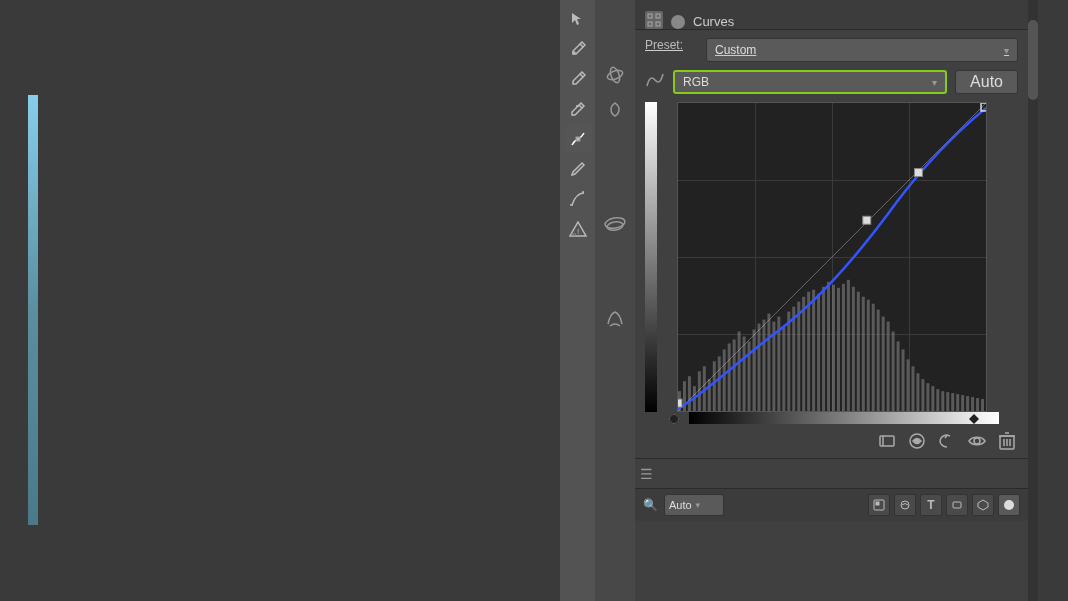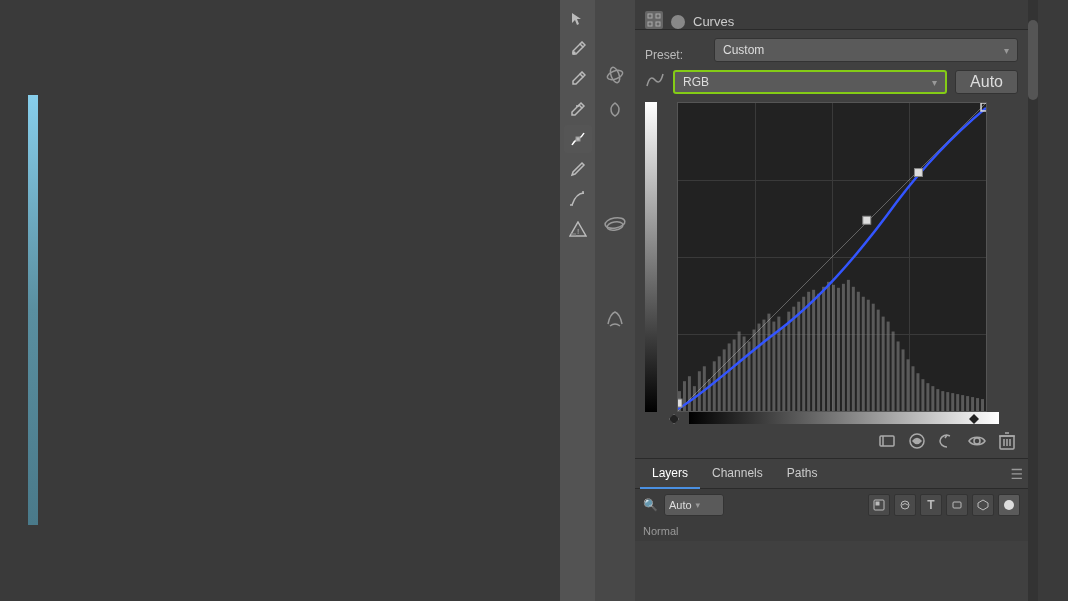--- a/index.html
+++ b/index.html
@@ -111,23 +111,24 @@
       border-radius: 2px;
       display: flex;
       align-items: center;
       justify-content: center;
       font-size: 10px;
     }
 
     
     .preset-row {
       display: flex;
-      align-items: flex-end;
+      align-items: flex-start;
       padding: 8px 10px;
-      gap: 24px;
+      gap: 16px;
+      text-decoration: underline;
     }
     .preset-label {
       color: #bbb;
       font-size: 12px;
       min-width: 45px;
     }
     .preset-select {
       flex: 1;
       height: 24px;
       background: #5a5a5a;
@@ -634,25 +635,20 @@
         <line x1="5" y1="7" x2="5" y2="14"></line>
         <line x1="8" y1="7" x2="8" y2="14"></line>
         <line x1="11" y1="7" x2="11" y2="14"></line>
       </svg>
     </div>
   </div>
 
   <div class="layers-section">
 
     <div class="layers-tabs">
-      <div class="layers-tab-group">
-        <div class="layers-tab active">Layers</div>
-        <div class="layers-tab">Channels</div>
-        <div class="layers-tab">Paths</div>
-      </div>
       <div class="layers-menu-icon">☰</div>
     </div>
 
     <div class="layers-filter-row">
       <span class="search-icon-small">🔍</span>
       <div class="kind-select">
         <span>Auto</span>
         <span style="font-size:9px; color:#999;">▾</span>
       </div>
       <div class="filter-icons">
@@ -684,21 +680,18 @@
             <path d="M6 1 L11 4 L11 8 L6 11 L1 8 L1 4 Z"></path>
           </svg>
         </div>
 
         <div class="filter-icon" style="background:#5a5a5a;">
           <div class="filter-dot"></div>
         </div>
       </div>
     </div>
 
-    <div style="padding: 4px 8px; font-size: 11px; color: #999; background: #3c3c3c;">
-      <span>Normal</span>
-    </div>
   </div>
 </div>
 
 <div class="scrollbar">
   <div class="scrollbar-thumb"></div>
 </div>
 
 </body></html>

